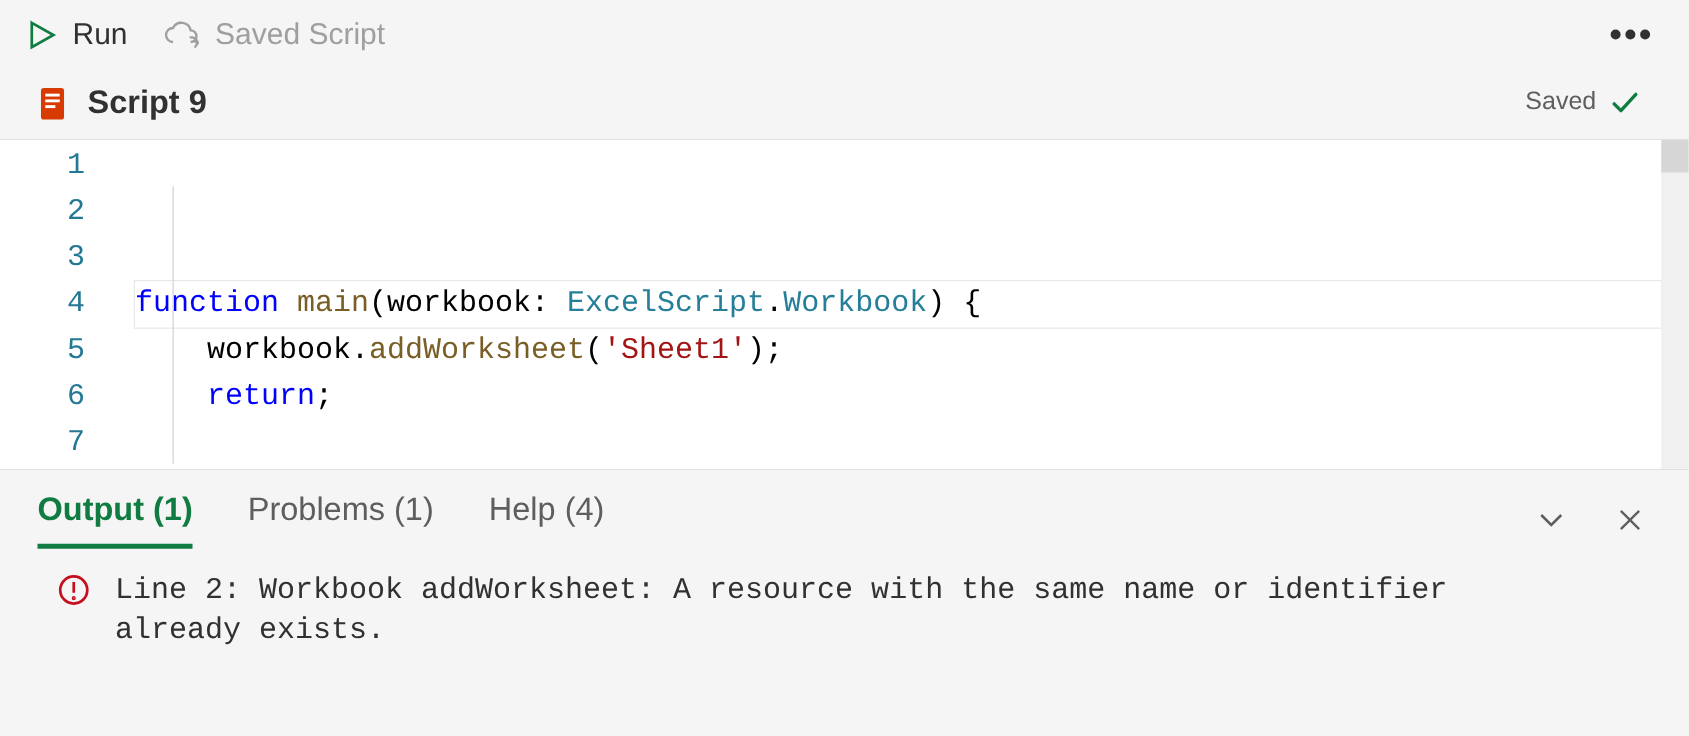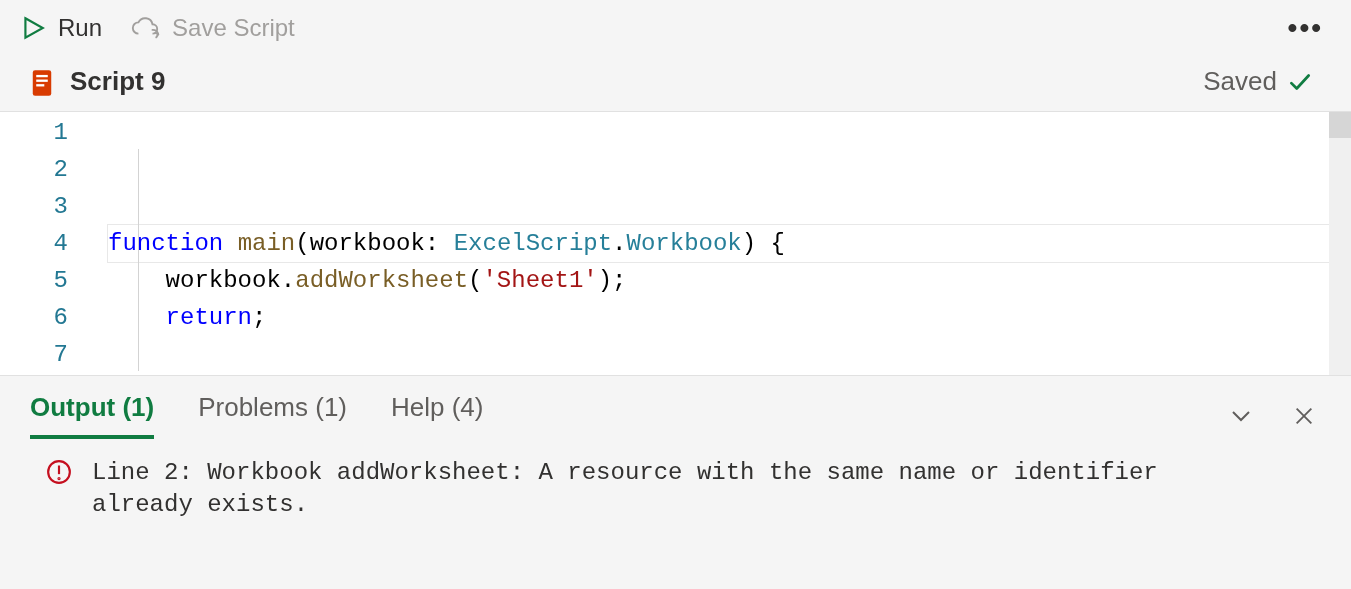--- a/index.html
+++ b/index.html
@@ -51,21 +51,21 @@
       width: 28px; height: 28px;
     }
     .title-text {
       font-size: 26px;
       font-weight: 600;
       color: #323130;
     }
     .title-spacer { flex: 1; }
     .saved-wrap {
       display: flex; align-items: center; gap: 10px;
-      font-size: 26px; color: #605e5c;
+      font-size: 20px; color: #605e5c;
       padding-right: 10px;
     }
     
     .editor-area {
       display: flex;
       background: #ffffff;
       flex: 0 0 auto;
       height: 264px;
       position: relative;
       border-top: 1px solid #e1e1e1;
@@ -178,21 +178,21 @@
     <span>Run</span>
   </div>
   <div class="tb-btn disabled">
     <span>
       <svg width="30" height="26" viewBox="0 0 32 24" fill="none" stroke="#a19f9d" stroke-width="2">
         <path d="M9 18 A6 6 0 0 1 9 6 A8 8 0 0 1 24 8 A5 5 0 0 1 24 18"></path>
         <path d="M24 14 A6 6 0 0 1 30 18" stroke-linecap="round"></path>
         <polyline points="27,17 30,19 28,22" stroke-linecap="round"></polyline>
       </svg>
     </span>
-    <span>Save Script</span>
+    <span>Saved Script</span>
   </div>
   <div class="tb-spacer"></div>
   <div class="more-dots">•••</div>
 </div>
 
 <div class="title-bar">
   <span class="script-icon">
     <svg width="28" height="30" viewBox="0 0 24 26" fill="none">
       <rect x="4" y="2" width="16" height="22" rx="2" fill="#d83b01"></rect>
       <rect x="7" y="6" width="10" height="2" fill="#fff"></rect>

